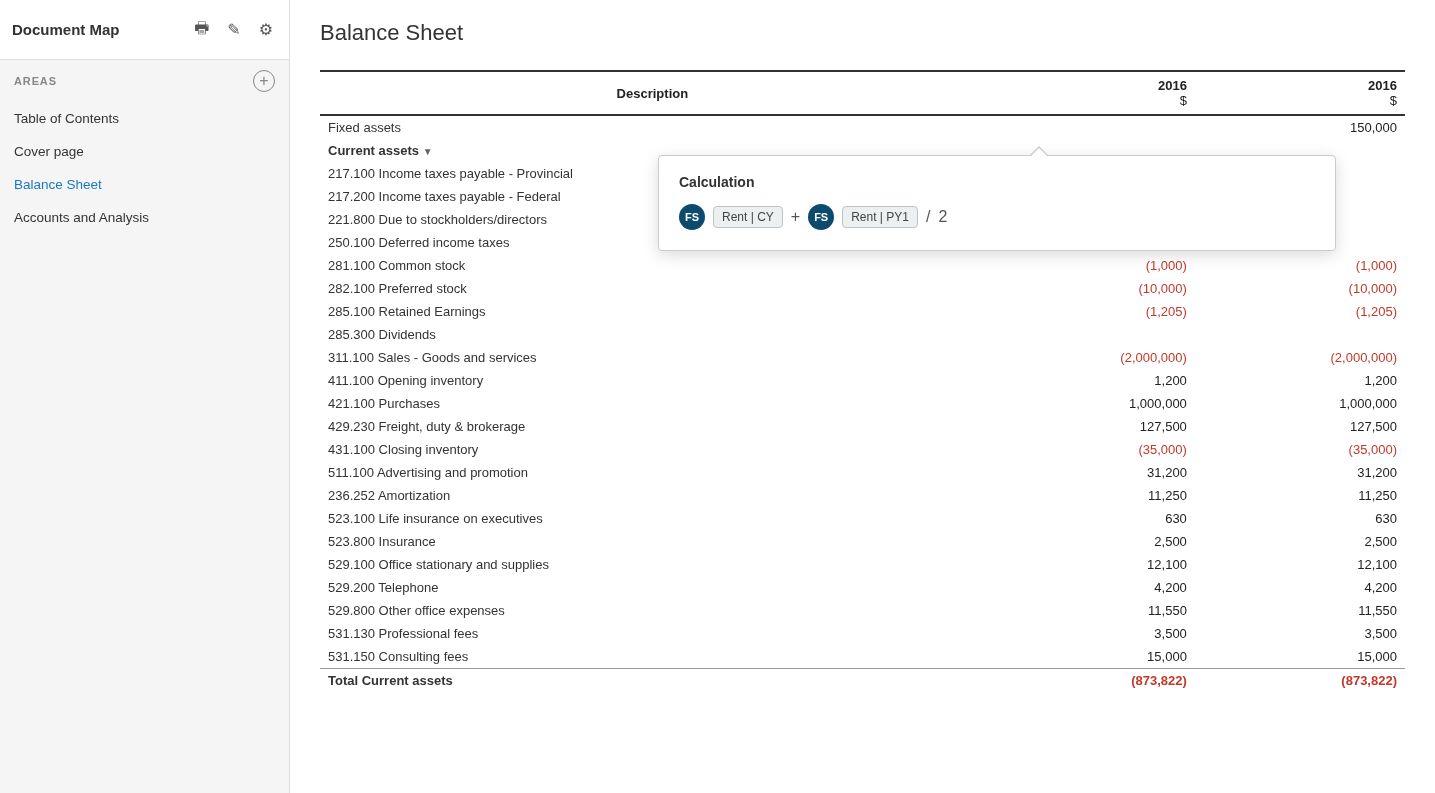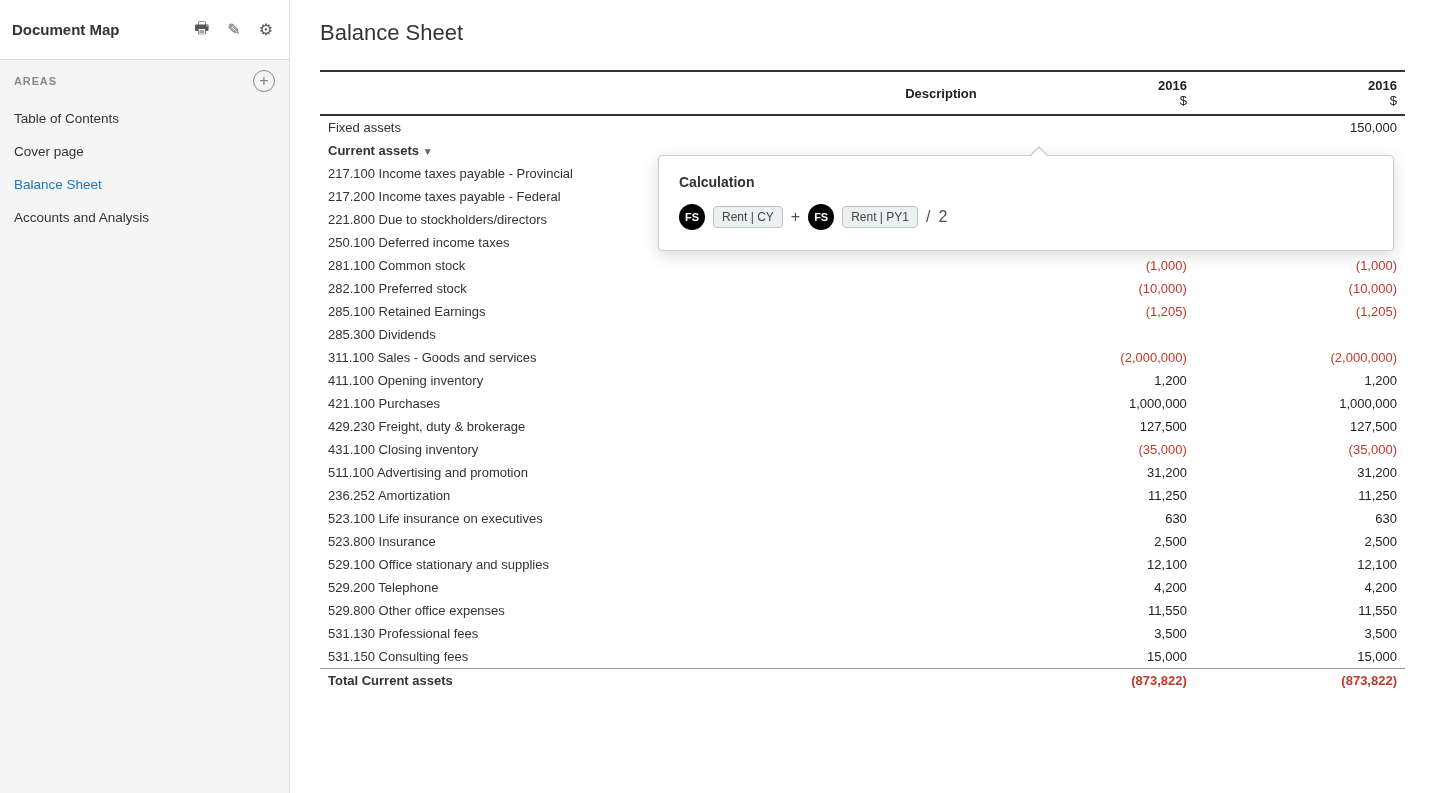--- a/index.html
+++ b/index.html
@@ -90,21 +90,21 @@
     
     .sheet-table {
       width: 100%;
       border-collapse: collapse;
       font-size: 13px;
     }
     .sheet-table thead tr th {
       border-top: 2px solid #333;
       border-bottom: 2px solid #333;
       padding: 6px 8px;
-      text-align: right;
+      text-align: center;
       font-weight: 600;
       color: #222;
     }
     .sheet-table thead tr th.num {
       text-align: right;
       white-space: nowrap;
     }
     .sheet-table tbody tr td {
       padding: 4px 8px;
       color: #333;
@@ -137,21 +137,21 @@
       border-top: 1px solid #999;
       padding-top: 5px;
     }
     .total-row td.num { color: #c0392b; }
 
     
     #calc-popup {
       position: absolute;
       top: 155px;
       left: 368px;
-      width: 736px;
+      width: 678px;
       background: #fff;
       border: 1px solid #ccc;
       border-radius: 4px;
       box-shadow: 0 4px 16px rgba(0,0,0,0.15);
       padding: 18px 20px 20px 20px;
       z-index: 100;
     }
     #calc-popup::before {
       content: '';
       position: absolute;
@@ -175,21 +175,21 @@
       font-weight: 600;
       color: #333;
       margin-bottom: 14px;
     }
     .calc-formula {
       display: flex;
       align-items: center;
       gap: 8px;
     }
     .fs-badge {
-      background: #000000;
+      background: #0c4a6e;
       color: #fff;
       border-radius: 50%;
       width: 26px;
       height: 26px;
       display: flex;
       align-items: center;
       justify-content: center;
       font-size: 11px;
       font-weight: 700;
     }

